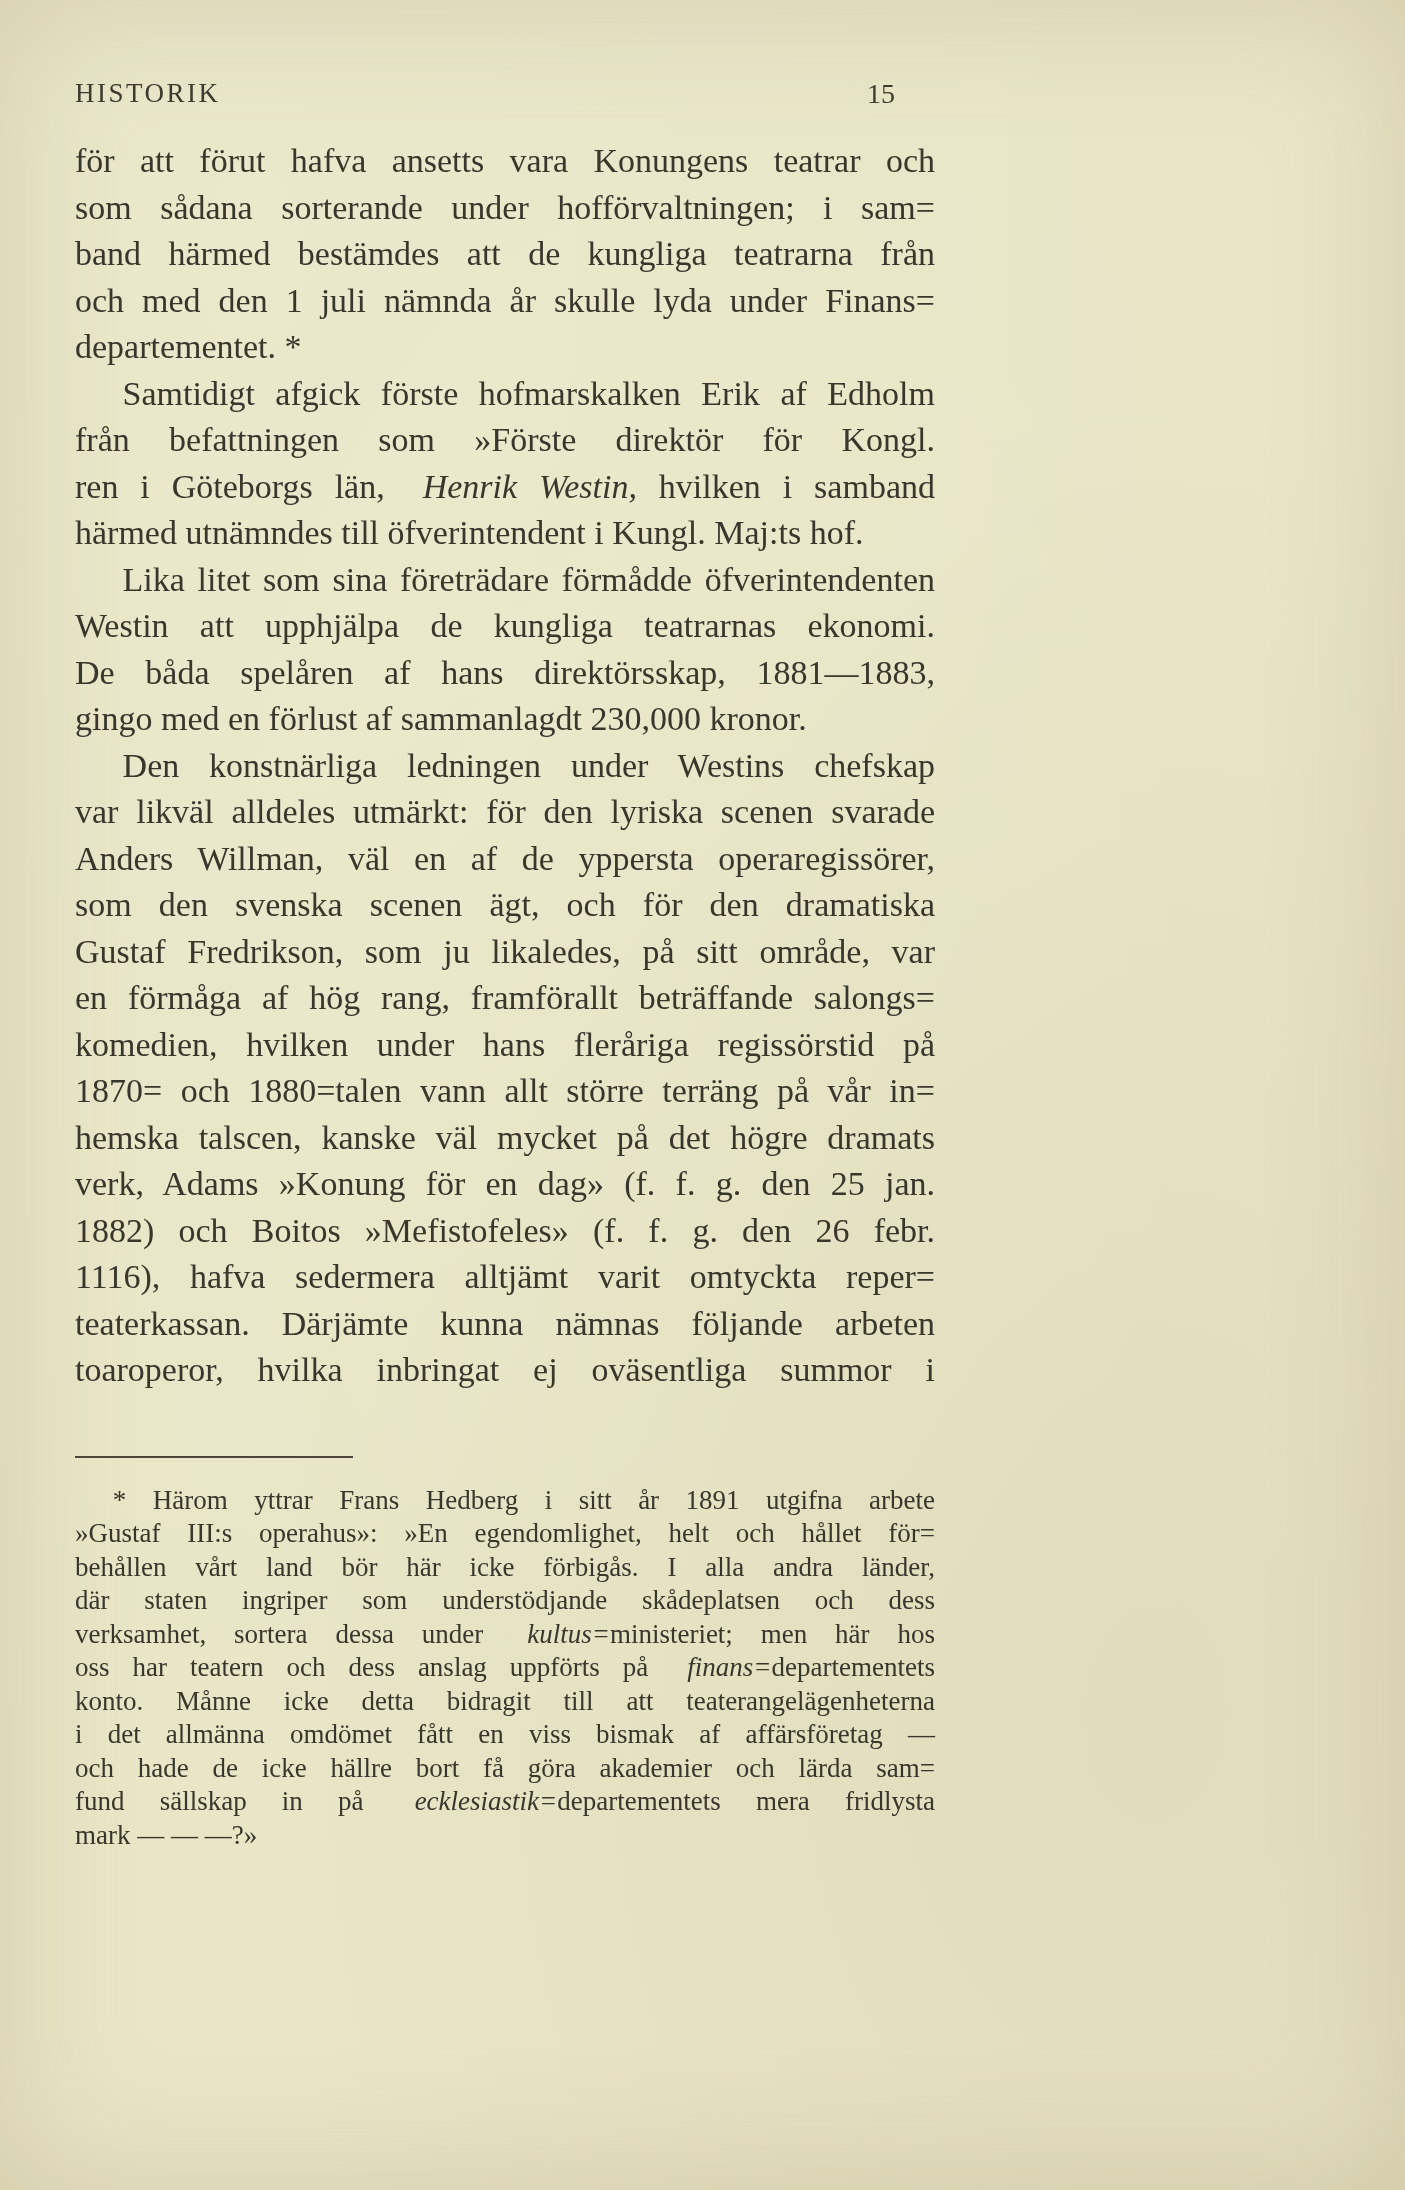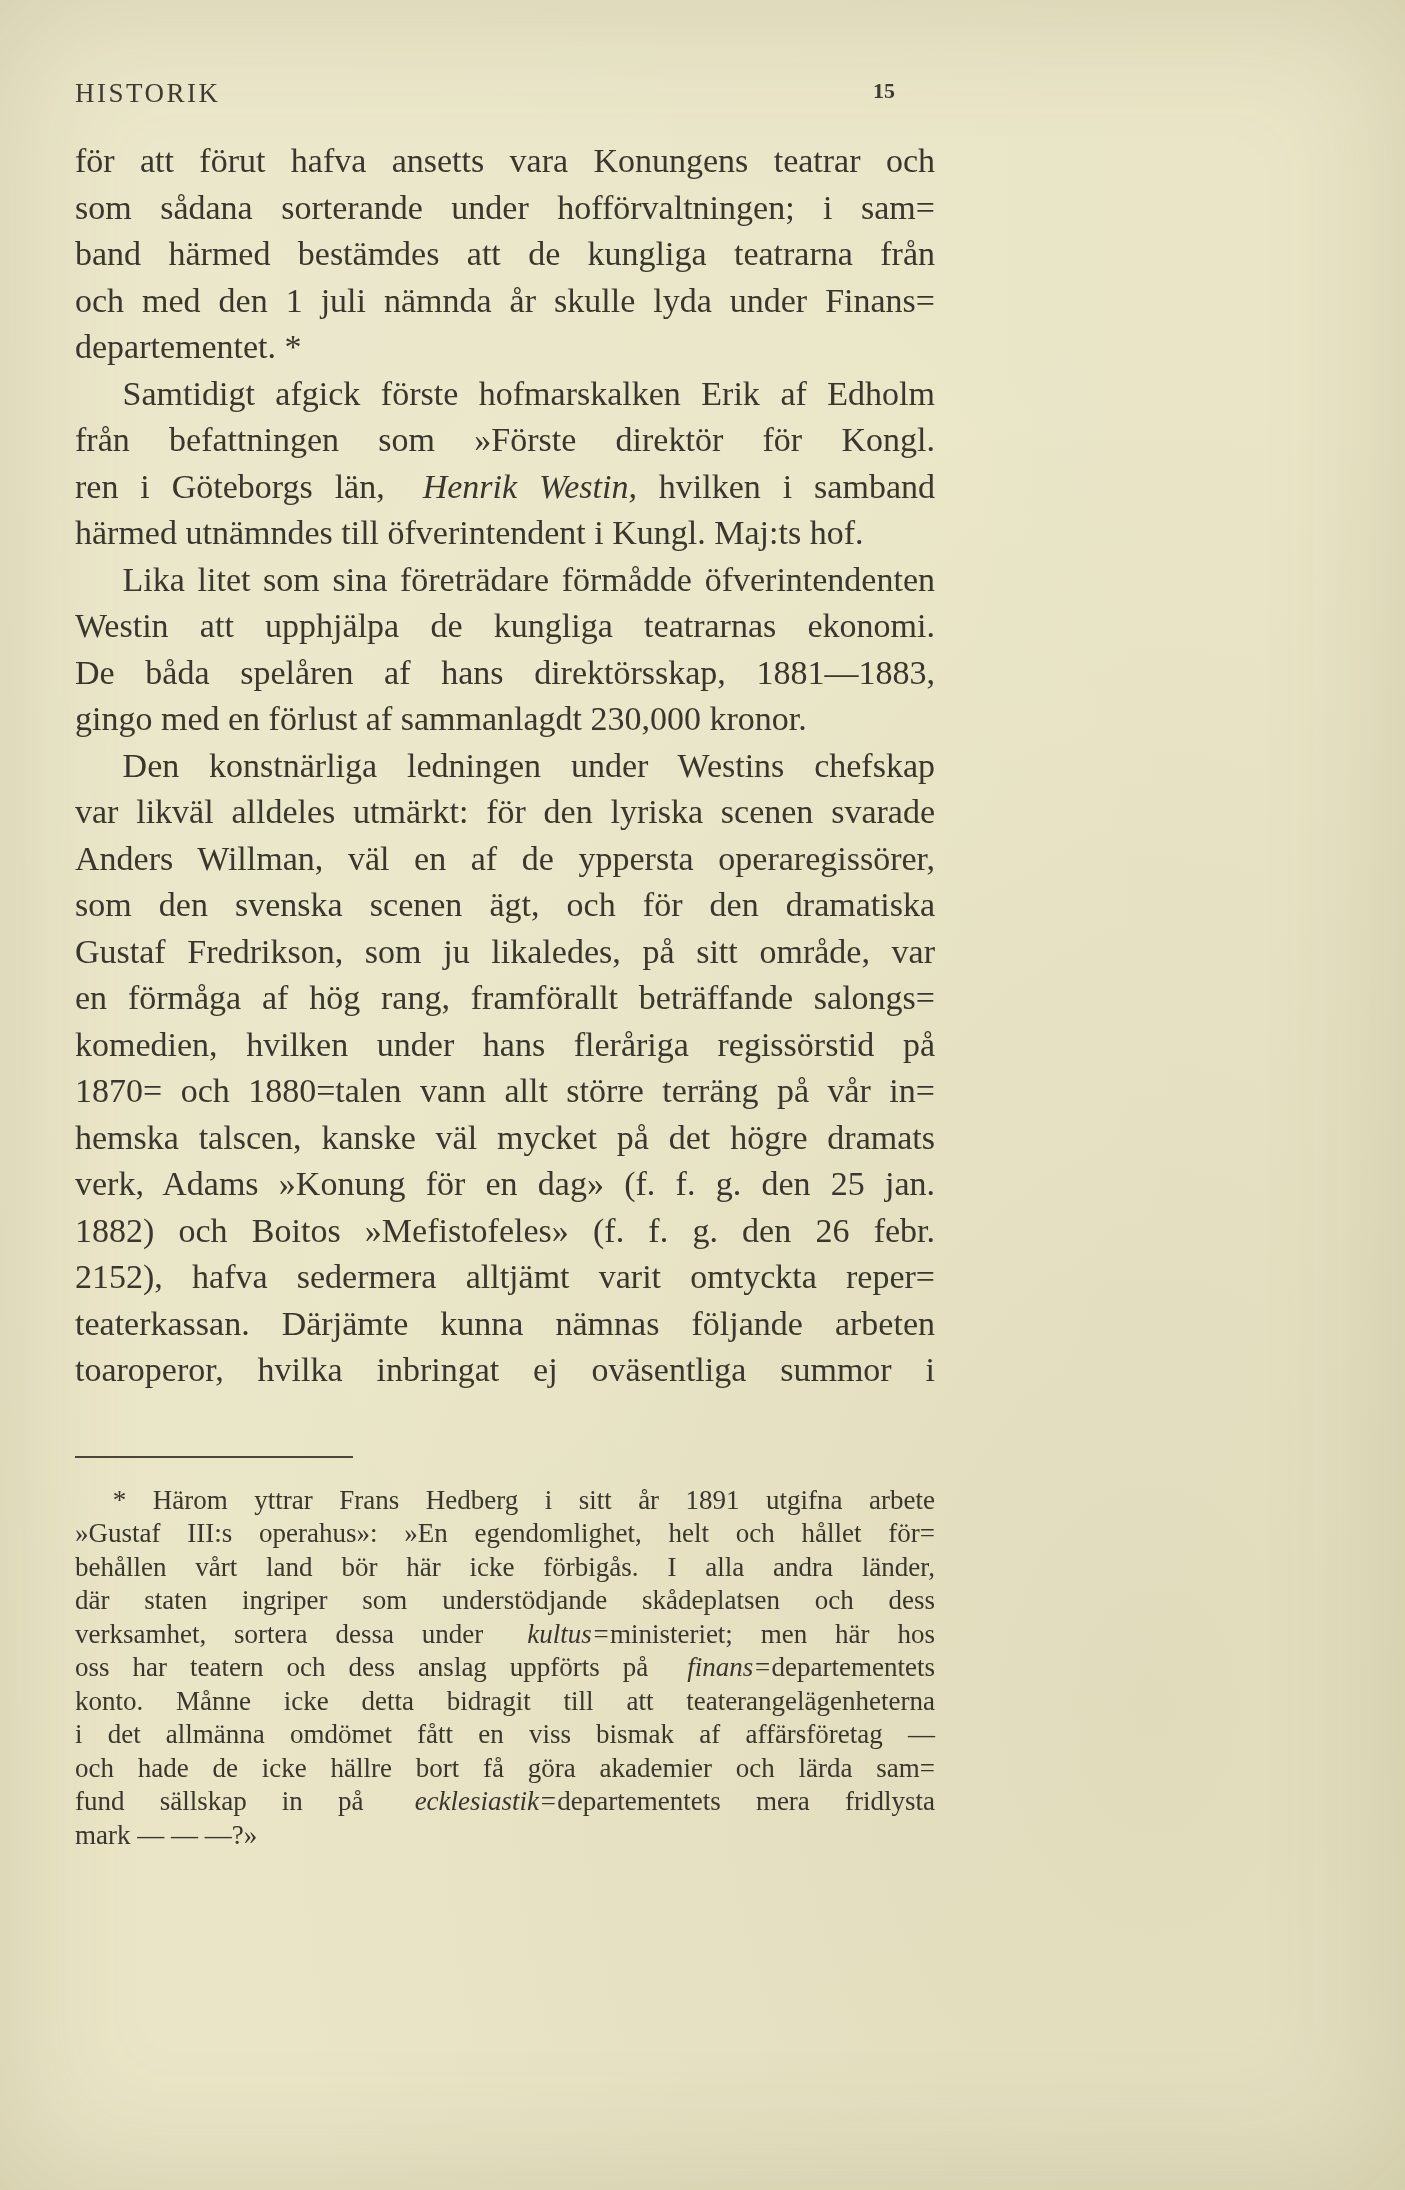--- a/index.html
+++ b/index.html
@@ -31,23 +31,22 @@
   .running-title{
     text-align:left;
     font-size:27px;
     letter-spacing:2.5px;
     color:#3d3a2f;
   }
   .page-number{
     position:absolute;
     right:40px;
     top:0;
-    font-size:22px;
+    font-size:28px;
     color:#3d3a2f;
-    font-weight:bold;
   }
   .body-text{
     font-size:34px;
     line-height:46.5px;
   }
   .line, .fline{
     text-align:justify;
     text-align-last:left;
   }
   .just{
@@ -100,21 +99,21 @@
         <div class="line just"><span>var likväl alldeles utmärkt: för den lyriska scenen svarade</span></div>
         <div class="line just"><span>Anders Willman, väl en af de yppersta operaregissörer,</span></div>
         <div class="line just"><span>som den svenska scenen ägt, och för den dramatiska</span></div>
         <div class="line just"><span>Gustaf Fredrikson, som ju likaledes, på sitt område, var</span></div>
         <div class="line just"><span>en förmåga af hög rang, framförallt beträffande salongs=</span></div>
         <div class="line just"><span>komedien, hvilken under hans fleråriga regissörstid på</span></div>
         <div class="line just"><span>1870= och 1880=talen vann allt större terräng på vår in=</span></div>
         <div class="line just"><span>hemska talscen, kanske väl mycket på det högre dramats</span></div>
         <div class="line just"><span>verk, Adams »Konung för en dag» (f. f. g. den 25 jan.</span></div>
         <div class="line just"><span>1882) och Boitos »Mefistofeles» (f. f. g. den 26 febr.</span></div>
-        <div class="line just"><span>2152), hafva sedermera alltjämt varit omtyckta reper=</span></div>
+        <div class="line just"><span>1116), hafva sedermera alltjämt varit omtyckta reper=</span></div>
         <div class="line just"><span>teaterkassan. Därjämte kunna nämnas följande arbeten</span></div>
         <div class="line just"><span>toaroperor, hvilka inbringat ej oväsentliga summor i</span></div>
       </div>
 
     <hr class="footnote-rule">
 
     <div class="footnote">
         <div class="fline just indent"><span>* Härom yttrar Frans Hedberg i sitt år 1891 utgifna arbete</span></div>
         <div class="fline just"><span>»Gustaf III:s operahus»: »En egendomlighet, helt och hållet för=</span></div>
         <div class="fline just"><span>behållen vårt land bör här icke förbigås. I alla andra länder,</span></div>

